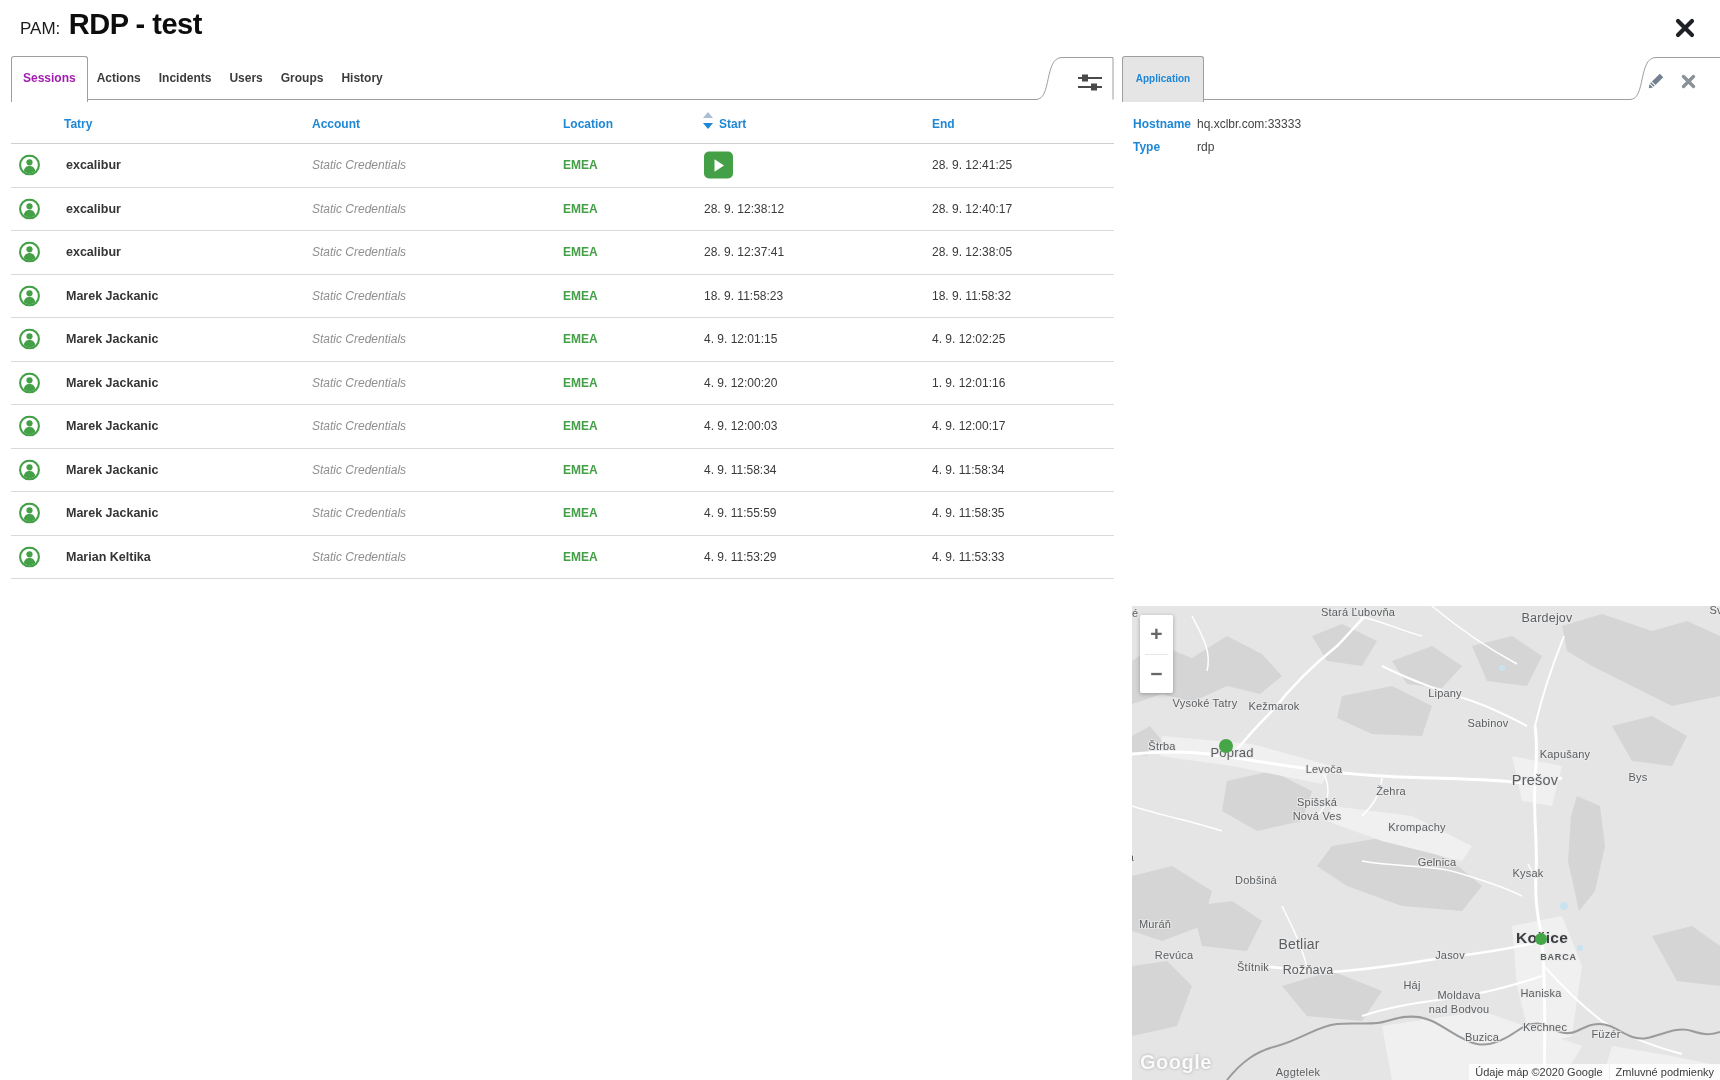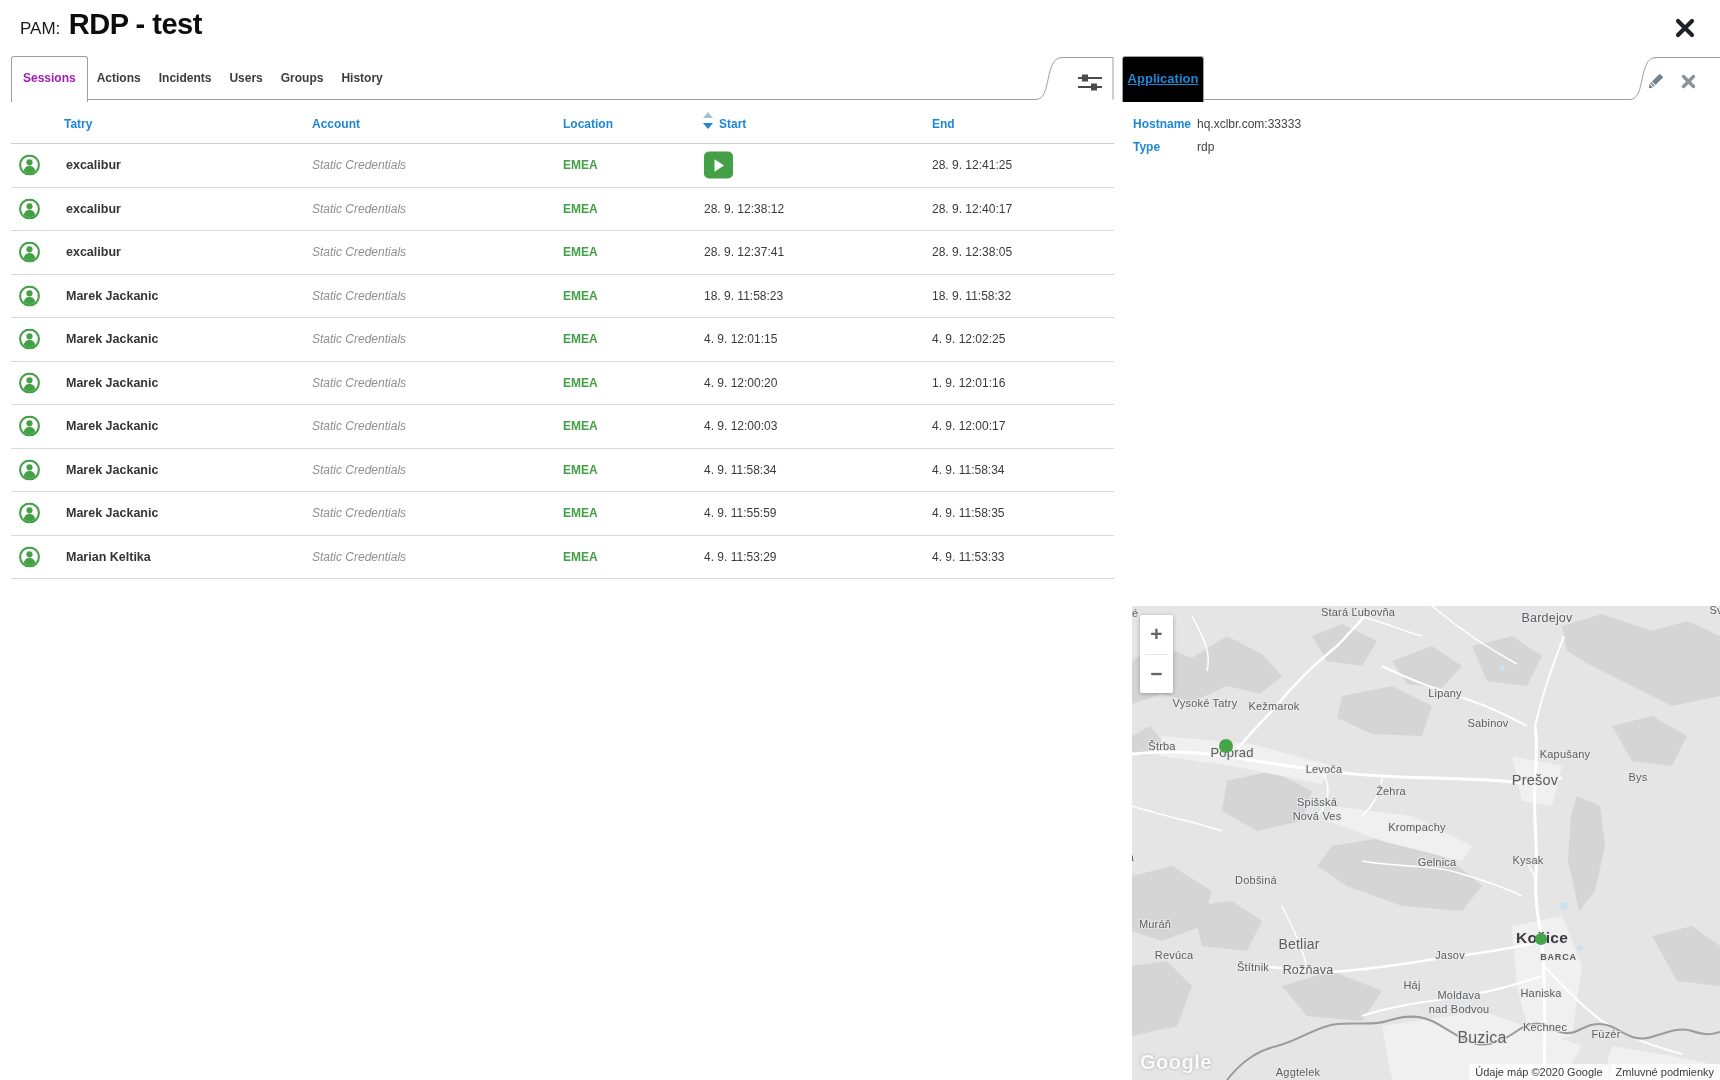--- a/index.html
+++ b/index.html
@@ -17,23 +17,23 @@
   .strip-chrome{position:absolute;left:0;top:56px;width:1720px;height:46px;pointer-events:none;}
   .tab-bar{position:absolute;left:11px;top:56px;height:44px;display:flex;align-items:stretch;z-index:2;}
   .tab{font-size:12px;font-weight:bold;color:#3c3c3c;padding:0 9px;line-height:44px;cursor:pointer;}
   .tab.active{
     background:#fff;border:1px solid #9e9e9e;border-bottom:none;border-radius:3px 3px 0 0;
     color:#a21caf;padding:0 11px;height:45px;line-height:43px;
   }
   .filter-btn{position:absolute;left:1077px;top:70px;width:28px;height:26px;z-index:3;cursor:pointer;}
   
   .app-tab{
-    position:absolute;left:1122px;top:56px;width:80px;height:45px;z-index:2;background:#000000;
+    position:absolute;left:1122px;top:56px;width:80px;height:45px;z-index:2;background:#e5e5e5;
     border:1px solid #9e9e9e;border-bottom:none;border-radius:3px 3px 0 0;
-    text-align:center;line-height:43px;font-size:13px;font-weight:bold;color:#1e87d6;cursor:pointer;text-decoration:underline;
+    text-align:center;line-height:43px;font-size:10px;font-weight:bold;color:#1e87d6;cursor:pointer;
   }
   .panel-icons{position:absolute;left:1646px;top:70px;width:70px;height:26px;z-index:3;display:flex;gap:16px;align-items:center;}
   .panel-icons .icon{cursor:pointer;}
   
   .table-header{position:absolute;left:11px;top:100px;width:1103px;height:43px;font-size:12px;font-weight:bold;color:#1e87d6;}
   .table-header .col{position:absolute;bottom:12px;}
   .col-user{left:53px;} .col-account{left:301px;} .col-location{left:552px;}
   .col-start{left:708px;} .col-end{left:921px;}
   .sort-icon{position:absolute;left:691px;bottom:11px;}
   .table-body{position:absolute;left:11px;top:143px;width:1103px;}
@@ -379,36 +379,36 @@
       <span class="map-label" style="left: 433px; top: 149px; font-size: 11px;">Kapušany</span>
       <span class="map-label" style="left: 192px; top: 164px; font-size: 11px;">Levoča</span>
       <span class="map-label" style="left: 403px; top: 174px; font-size: 14.5px;">Prešov</span>
       <span class="map-label" style="left: 506px; top: 172px; font-size: 11px;">Bys</span>
       <span class="map-label" style="left: 259px; top: 186px; font-size: 11px;">Žehra</span>
       <span class="map-label" style="left: 185px; top: 204px; font-size: 11px;">Spišská
 Nová Ves</span>
       <span class="map-label" style="left: 285px; top: 222px; font-size: 11px;">Krompachy</span>
       <span class="map-label" style="left: -1px; top: 252px; font-size: 11px;">a</span>
       <span class="map-label" style="left: 305px; top: 257px; font-size: 11px;">Gelnica</span>
-      <span class="map-label" style="left: 396px; top: 255px; font-size: 11px;">Kysak</span>
+      <span class="map-label" style="left: 396px; top: 268px; font-size: 11px;">Kysak</span>
       <span class="map-label" style="left: 124px; top: 275px; font-size: 11px;">Dobšiná</span>
       <span class="map-label" style="left: 23px; top: 319px; font-size: 11px;">Muráň</span>
       <span class="map-label" style="left: 42px; top: 350px; font-size: 11px;">Revúca</span>
       <span class="map-label" style="left: 167px; top: 339px; font-size: 14px;">Betliar</span>
       <span class="map-label" style="left: 121px; top: 362px; font-size: 11px;">Štítnik</span>
       <span class="map-label" style="left: 176px; top: 365px; font-size: 12.5px;">Rožňava</span>
       <span class="map-label" style="left: 318px; top: 350px; font-size: 11px; text-align: center;">Jasov</span>
       <span class="map-label" style="left: 410px; top: 332px; font-size: 15.5px; font-weight: bold; color: rgb(58, 61, 64);">Košice</span>
       <span class="map-label" style="left: 412px; top: 352px; font-size: 9px; font-weight: bold; letter-spacing: 0.8px; padding-left: 29px;">BARCA</span>
       <span class="map-label" style="left: 280px; top: 380px; font-size: 11px;">Háj</span>
       <span class="map-label" style="left: 327px; top: 397px; font-size: 11px;">Moldava
 nad Bodvou</span>
       <span class="map-label" style="left: 409px; top: 388px; font-size: 11px;">Haniska</span>
       <span class="map-label" style="left: 413px; top: 422px; font-size: 11px;">Kechnec</span>
-      <span class="map-label" style="left: 350px; top: 432px; font-size: 16px;">Buzica</span>
+      <span class="map-label" style="left: 350px; top: 432px; font-size: 11px;">Buzica</span>
       <span class="map-label" style="left: 474px; top: 429px; font-size: 11px;">Füzér</span>
       <span class="map-label" style="left: 166px; top: 467px; font-size: 11px;">Aggtelek</span>
     </div>
   <div>
       <span class="map-marker" style="left: 94px; top: 140px; width: 14px; height: 14px;"></span>
       <span class="map-marker" style="left: 409px; top: 333px; width: 12px; height: 12px;"></span>
     </div>
 </div>
 
 </body></html>

